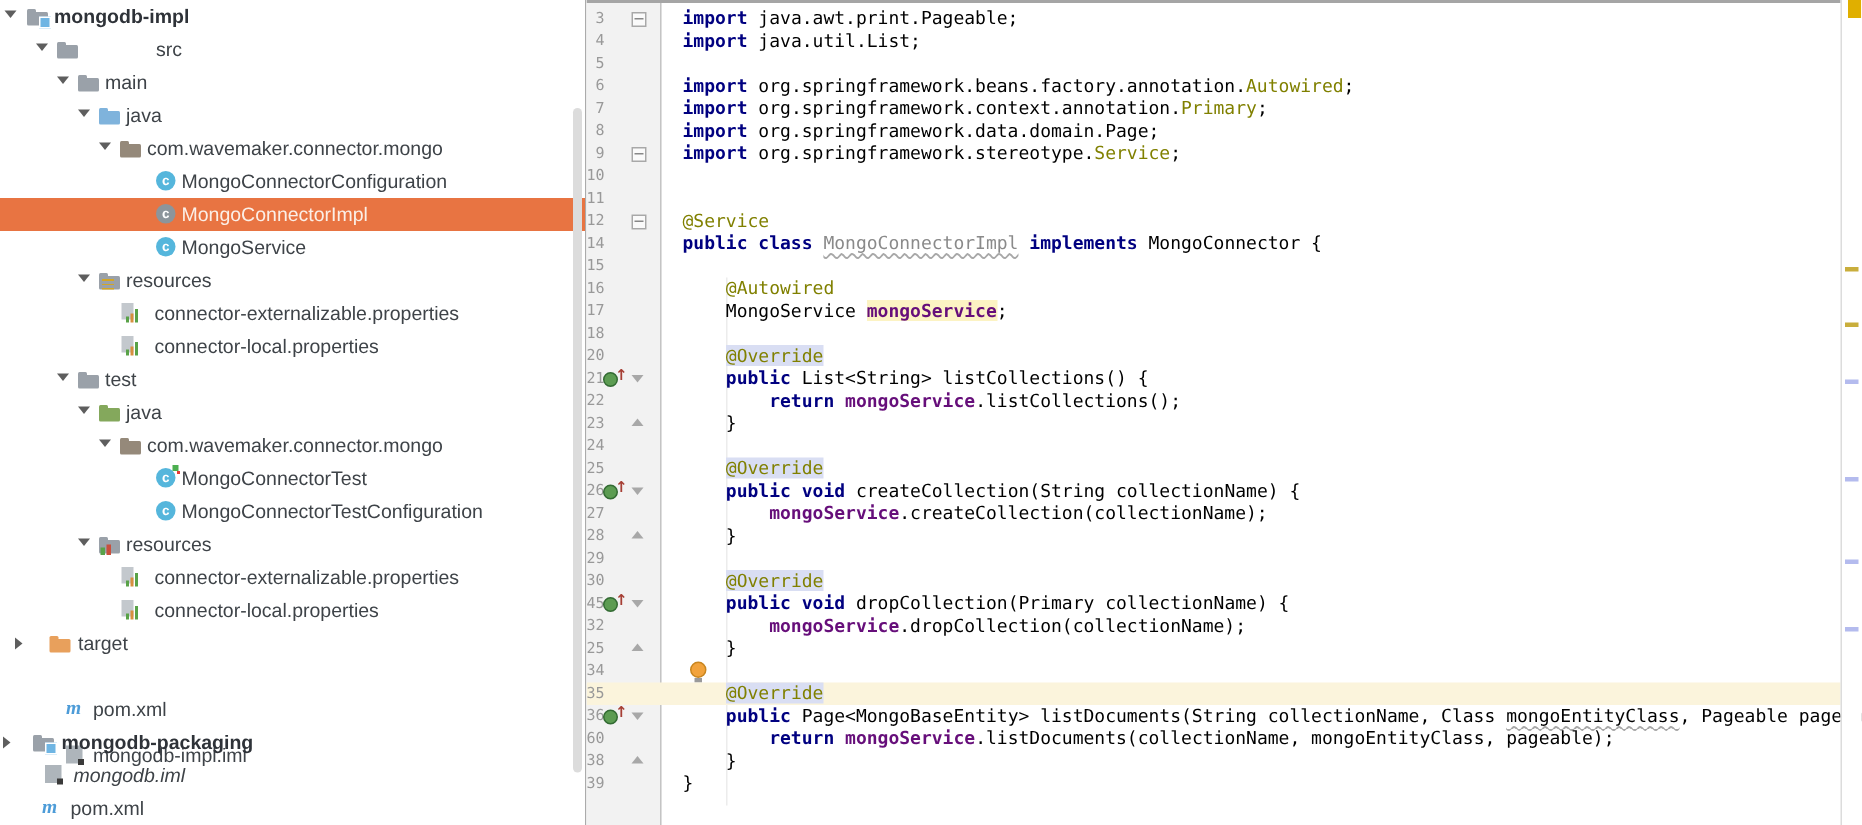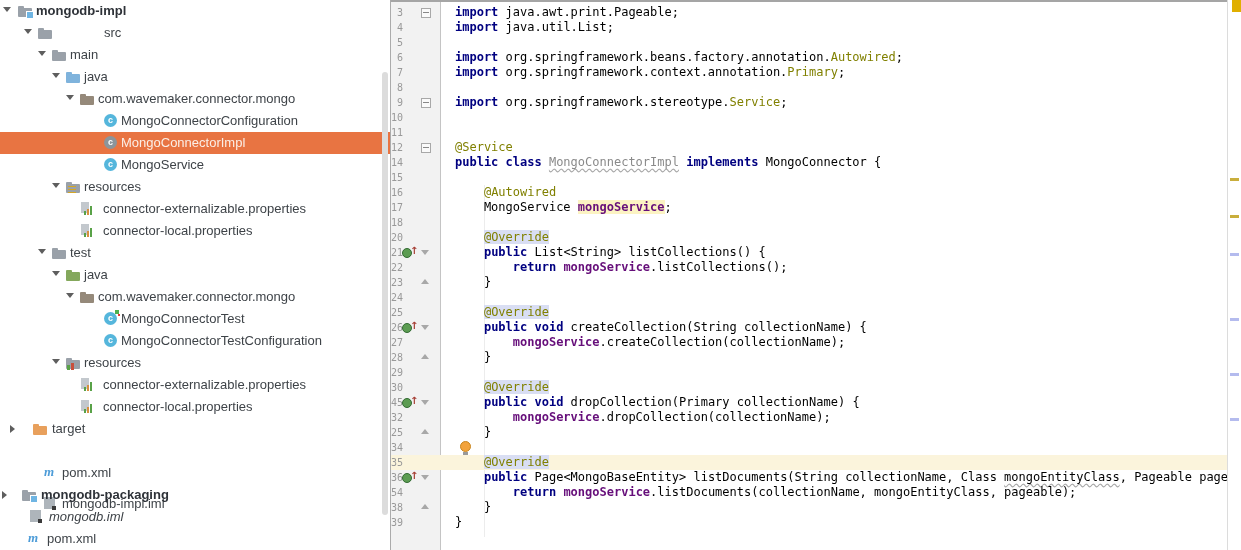--- a/index.html
+++ b/index.html
@@ -241,20 +241,21 @@
         <div class="eline">
           <span class="num">6</span>
           <span class="codetext"><span class="s-k">import </span><span class="s-p">org.springframework.beans.factory.annotation.</span><span class="s-a">Autowired</span><span class="s-p">;</span></span>
         </div>
         <div class="eline">
           <span class="num">7</span>
           <span class="codetext"><span class="s-k">import </span><span class="s-p">org.springframework.context.annotation.</span><span class="s-a">Primary</span><span class="s-p">;</span></span>
         </div>
         <div class="eline">
           <span class="num">8</span>
+          <span class="codetext"><span class="s-k">import </span><span class="s-p">org.springframework.data.domain.Page;</span></span>
         </div>
         <div class="eline">
           <span class="num">9</span>
           <span class="fold boxend"></span>
           <span class="codetext"><span class="s-k">import </span><span class="s-p">org.springframework.stereotype.</span><span class="s-a">Service</span><span class="s-p">;</span></span>
         </div>
         <div class="eline">
           <span class="num">10</span>
           <span class="codetext"></span>
         </div>
@@ -361,21 +362,21 @@
           <span class="num">35</span>
           <span class="codetext"><span class="s-p">    </span><span class="s-ah">@Override</span></span>
         </div>
         <div class="eline">
           <span class="num">36</span>
           <span class="ovr"></span>
           <span class="fold down"></span>
           <span class="codetext"><span class="s-p">    </span><span class="s-k">public</span><span class="s-p"> Page&lt;MongoBaseEntity&gt; listDocuments(String collectionName, Class </span><span class="s-pw">mongoEntityClass</span><span class="s-p">, Pageable pageable) {</span></span>
         </div>
         <div class="eline">
-          <span class="num">54</span>
+          <span class="num">60</span>
           <span class="codetext"><span class="s-p">        </span><span class="s-k">return</span><span class="s-p"> </span><span class="s-f">mongoService</span><span class="s-p">.listDocuments(collectionName, mongoEntityClass, pageable);</span></span>
         </div>
         <div class="eline">
           <span class="num">38</span>
           <span class="fold up"></span>
           <span class="codetext"><span class="s-p">    }</span></span>
         </div>
         <div class="eline">
           <span class="num">39</span>
           <span class="codetext"><span class="s-p">}</span></span>

